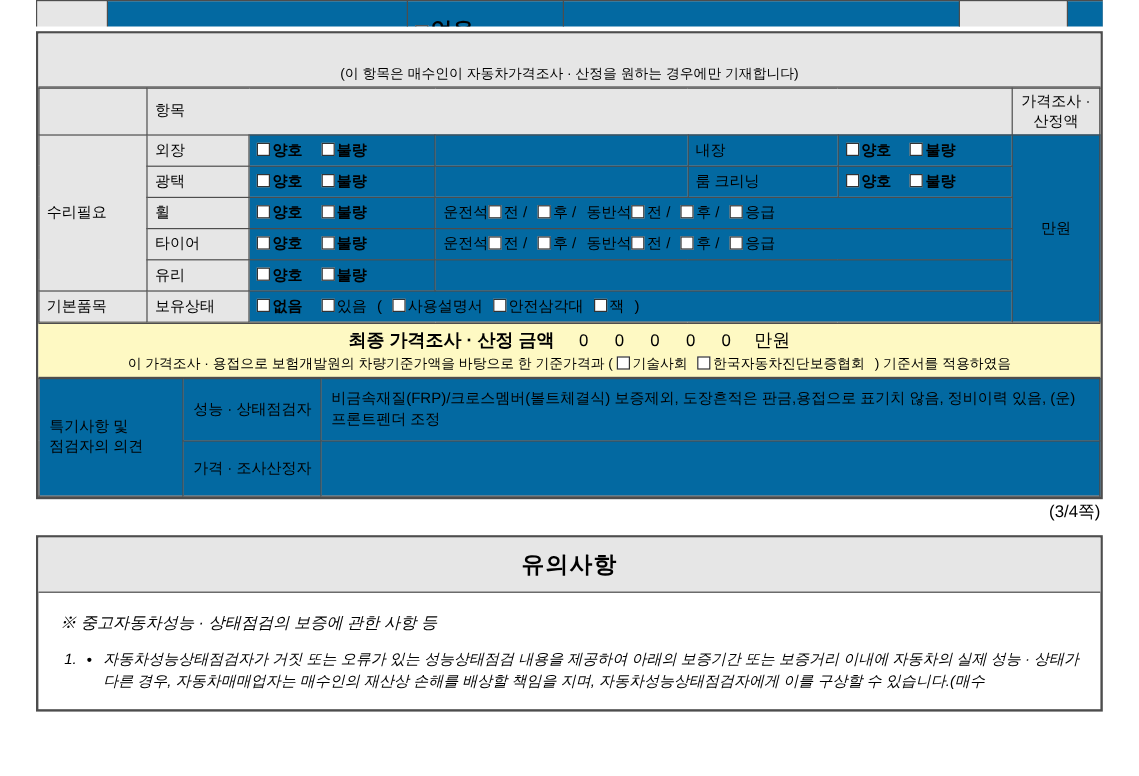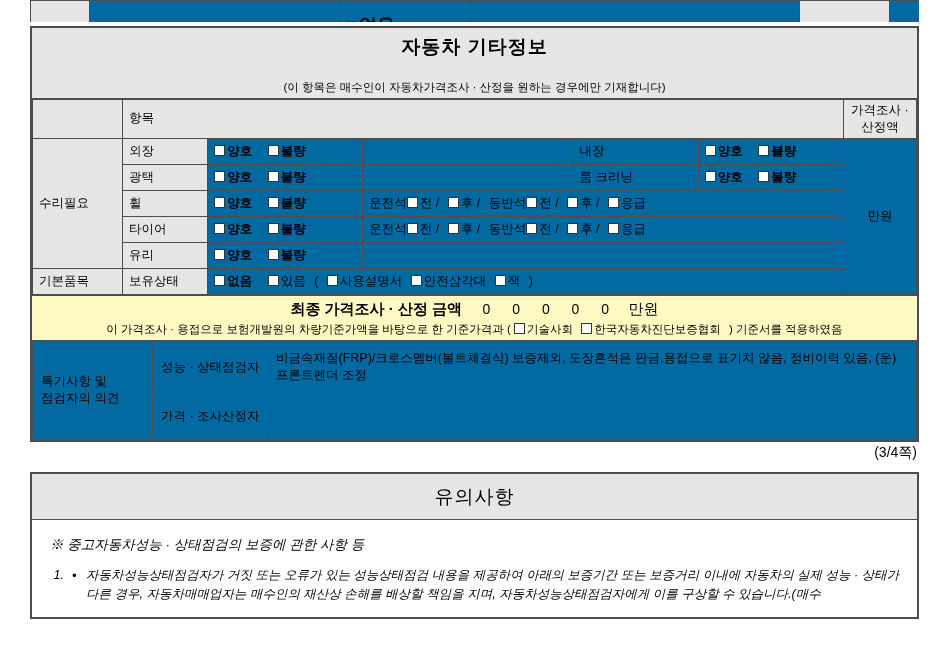--- a/index.html
+++ b/index.html
@@ -118,21 +118,21 @@
     font-size: 14px;
     padding: 2px 2px 0 0;
   }
 
   
   .block2 { border: 2px solid #4d4d4d; margin-top: 10px; }
   .block2-title {
     background: #e6e6e6;
     text-align: center;
     font-size: 19px;
-    font-weight: normal;
+    font-weight: bold;
     padding: 10px 0 9px;
     border-bottom: 1px solid #4d4d4d;
     letter-spacing: 1px;
   }
   .block2-body { padding: 10px 14px 6px 14px; font-style: italic; }
   .sec-head { font-size: 13.5px; margin: 6px 0 12px 4px; }
   .ol-item { display: flex; font-size: 12.5px; line-height: 1.5; }
   .ol-num { width: 26px; text-align: right; padding-right: 8px; flex: none; }
   .bul-list { flex: 1; }
   .bul { display: flex; margin-bottom: 8px; }
@@ -166,21 +166,20 @@
         <td></td>
         <td class="shade ctr">만원</td>
         <td></td>
       </tr>
     </tbody>
       </table>
   </div>
 
   <div class="block">
     <div class="block-title">
-      <div class="t1">자동차 기타정보</div>
       <div class="t2">(이 항목은 매수인이 자동차가격조사 · 산정을 원하는 경우에만 기재합니다)</div>
     </div>
 
     <table class="inner-table">
       <colgroup>
         <col style="width:90px">
           <col style="width:85px">
           <col style="width:155px">
         <col style="width:210px">
           <col style="width:125px">

